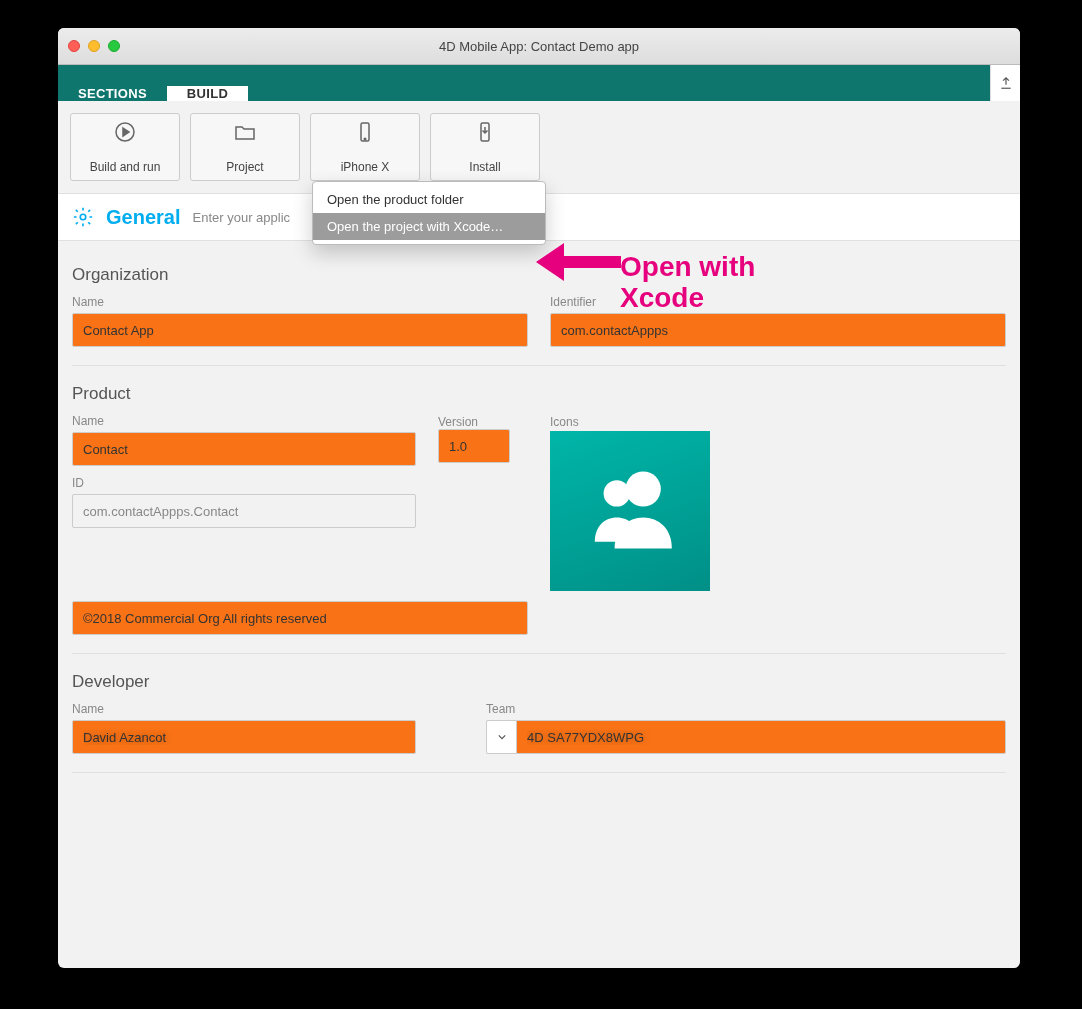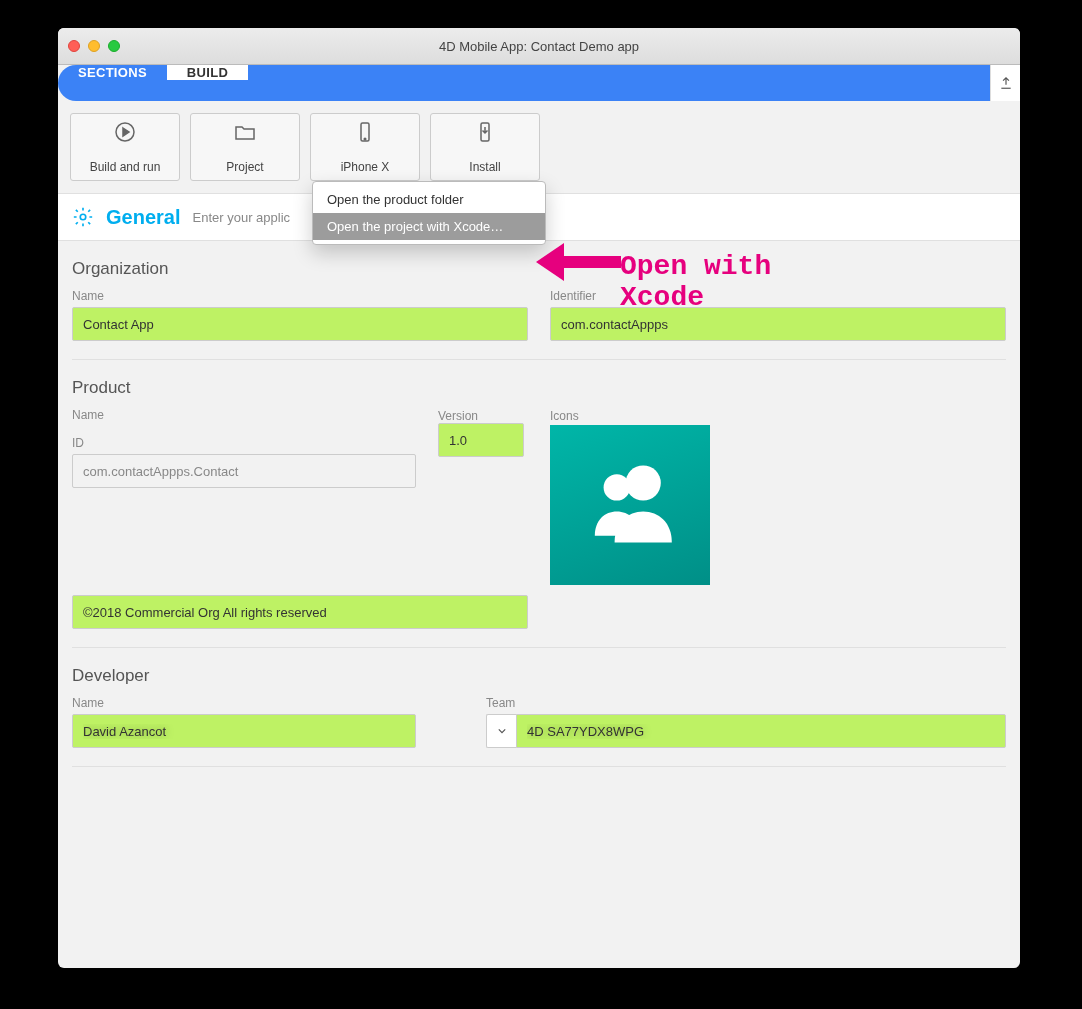--- a/index.html
+++ b/index.html
@@ -33,25 +33,24 @@
     border-bottom: 1px solid #bbb;
   }
   .traffic { display:flex; gap:8px; margin-left:10px; }
   .dot { width:12px; height:12px; border-radius:50%; }
   .dot.red { background:#ff5f57; border:1px solid #e0443e; }
   .dot.yellow { background:#ffbd2e; border:1px solid #dea123; }
   .dot.green { background:#28c940; border:1px solid #1aad2b; }
   .title { position:absolute; left:0; right:0; text-align:center; font-size:13px; color:#444; }
   .tabs {
     height: 36px;
-    background: #3b82f6;
+    background: #0f766e;
     display: flex;
-    align-items: flex-start;
+    align-items: flex-end;
     position: relative;
-    border-radius: 18px;
   }
   .tab {
     padding: 0 20px;
     display:flex; align-items:center;
     color:#fff; font-weight:700; font-size:13px;
     cursor:pointer;
     letter-spacing:0.3px;
   }
   .tab.active { background:#fff; color:#333; }
   .tabs .upload {
@@ -92,30 +91,30 @@
     border-top:1px solid #e0e0e0;
     border-bottom:1px solid #e0e0e0;
     margin-top: 12px;
   }
   .section-title { color:#00aeef; font-weight:700; font-size:20px; }
   .section-sub { color:#888; font-size:13px; }
   .content {
     padding: 18px 14px;
   }
   .group-title {
-    font-size:17px; color:#555; margin-bottom:10px; 
+    font-size:17px; color:#555; margin-bottom:10px; margin-top: 6px;
   }
   .row { display:flex; gap: 22px; margin-bottom: 6px;}
   .field { flex:1; display:flex; flex-direction:column; }
   .field.name-col { flex: 0 0 344px; }
   .label { font-size:12px; color:#888; margin-bottom:4px; }
   input[type=text] {
     height: 34px;
     border:1px solid #ccc;
-    background:#bef264;
+    background:#f97316;
     padding: 0 10px;
     font-size:13px;
     border-radius:2px;
     color:#333;
   }
   input[readonly] { background:#f2f2f2; color:#888; }
   .divider { border:none; border-top:1px solid #e0e0e0; margin: 18px 0; }
   .product-row { display:flex; gap:22px; }
   .product-left { flex:0 0 344px; display:flex; flex-direction:column; }
   .product-mid { flex:0 0 90px; }
@@ -167,21 +166,20 @@
   }
   .annotation {
     position:absolute;
     left:620px;
     top:252px;
     color:#e6007e;
     font-weight:800;
     font-size:28px;
     line-height:1.1;
     z-index:60;
-    font-family:Liberation Mono, monospace;
   }
   .arrow {
     position:absolute;
     left:536px;
     top:237px;
     z-index:60;
   }
 </style>
 </head>
 <body>
@@ -264,26 +262,27 @@
         <span class="label">Identifier</span>
         <input type="text" value="com.contactAppps" style="">
       </div>
     </div>
     <hr class="divider">
 
     <div class="group-title">Product</div>
     <div class="product-row">
       <div class="product-left">
         <span class="label">Name</span>
+        <input type="text" value="Contact" style="">
         <span class="label" style="margin-top:10px">ID</span>
         <input type="text" readonly="" value="com.contactAppps.Contact" style="">
       </div>
       <div class="product-mid">
         <span class="label">Version</span>
-        <input type="text" style="width: 86px;" value="1.0">
+        <input type="text" style="width: 72px;" value="1.0">
       </div>
       <div class="product-right">
         <span class="label">Icons</span>
         <div class="icons-box">
           <svg viewBox="0 0 100 100" fill="#fff">
             <circle cx="38" cy="34" r="12"></circle>
             <path d="M18 78c0-14 9-22 20-22s20 8 20 22z"></path>
             <circle cx="62" cy="30" r="16"></circle>
             <path d="M36 84c0-18 12-28 26-28s26 10 26 28z"></path>
           </svg>

